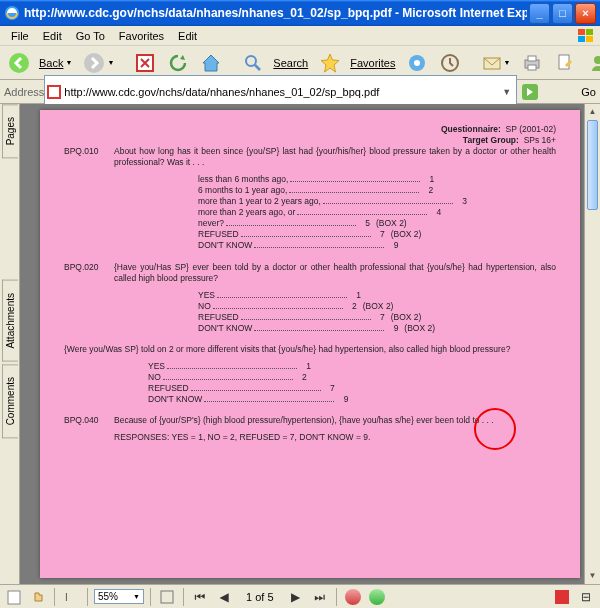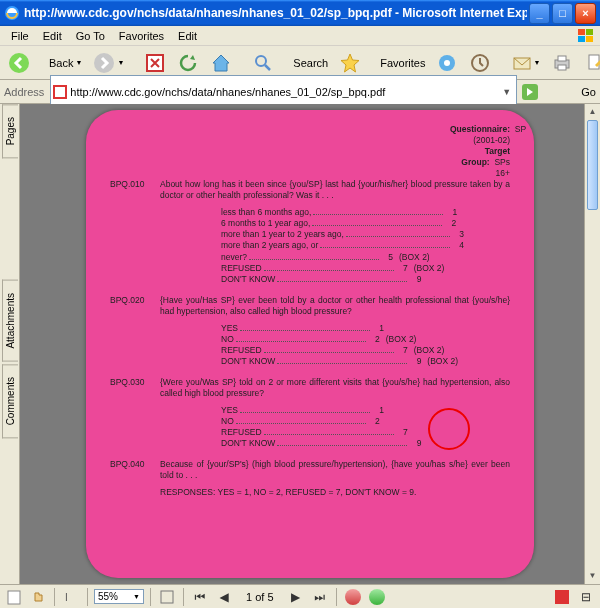--- a/index.html
+++ b/index.html
@@ -14,52 +14,52 @@
   .winbtn.close { background: linear-gradient(to bottom, #ff9d7a, #e3370b); border: 1px solid #a02a09; }
 
   
   .menubar { height: 20px; background: #ece9d8; display: flex; align-items: center; padding: 0 4px; border-bottom: 1px solid #d4d0c8; }
   .menubar span { padding: 2px 7px; font-size: 11px; }
   .menubar .flag { margin-left: auto; width: 20px; height: 18px; }
 
   
   .toolbar { height: 34px; background: #ece9d8; display: flex; align-items: center; padding: 0 4px; border-bottom: 1px solid #aca899; gap: 3px; }
   .tbtn { display: flex; align-items: center; padding: 2px 4px; border-radius: 3px; }
-  .tbtn .tlabel { font-size: 11px; margin-left: 19px; }
+  .tbtn .tlabel { font-size: 11px; margin-left: 9px; text-decoration: underline; }
   .tsep { width: 1px; height: 22px; background: #aca899; margin: 0 3px; }
   .ticon { width: 22px; height: 22px; display: inline-block; }
 
   
   .addressbar { height: 24px; background: #ece9d8; display: flex; align-items: center; padding: 0 4px; border-bottom: 1px solid #aca899; }
-  .addressbar .lbl { font-size: 11px; margin-right: 6px; color: #666; }
+  .addressbar .lbl { font-size: 11px; color: #666; }
   .addr-field { flex: 1; height: 19px; border: 1px solid #7f9db9; background: white; display: flex; align-items: center; padding: 16px 2px; }
   .addr-field .pdficon { width: 14px; height: 14px; margin-right: 3px; }
   .addr-field input { flex: 1; border: none; font-size: 11px; outline: none; }
   .addr-field .dropdown { width: 15px; text-align: center; color: #555; font-size: 9px; }
   .gobtn { display: flex; align-items: center; margin-left: 4px; font-size: 11px; gap: 40px; }
   .gobtn .goicon { width: 18px; height: 18px; margin-right: 2px; }
 
   
   .content-wrap { display: flex; height: 480px; position: relative; }
   .sidetabs { width: 20px; background: #ece9d8; border-right: 1px solid #aca899; display: flex; flex-direction: column; align-items: center; }
   .sidetab { writing-mode: vertical-rl; transform: rotate(180deg); font-size: 10px; padding: 12px 2px; border: 1px solid #aca899; border-left: none; background: #ece9d8; margin-bottom: 2px; }
   .doc-scroll { flex: 1; background: #7b7b7b; overflow: hidden; position: relative; display: flex; justify-content: center; padding: 6px 0; }
   .scrollbar-v { position: absolute; right: 0; top: 0; bottom: 0; width: 16px; background: #ece9d8; border-left: 1px solid #aca899; }
   .scroll-thumb { position: absolute; top: 16px; left: 2px; right: 2px; height: 90px; background: linear-gradient(to right, #cfe4ff, #9fc7f5); border: 1px solid #6f9fd0; border-radius: 2px; }
   .scroll-up, .scroll-down { position: absolute; left: 0; right: 0; height: 16px; background: #ece9d8; text-align: center; font-size: 8px; line-height: 16px; color: #555; }
   .scroll-up { top: 0; } .scroll-down { bottom: 0; }
 
-  .page { width: 448px; background: #ec4899; box-shadow: 0 0 4px rgba(0,0,0,0.4); padding: 14px 24px; font-family: Arial, sans-serif; font-size: 8.5px; color: #222; line-height: 1.3; position: relative; border-radius: 32px; }
+  .page { width: 540px; background: #f9a8d4; box-shadow: 0 0 4px rgba(0,0,0,0.4); padding: 14px 24px; font-family: Arial, sans-serif; font-size: 8.5px; color: #222; line-height: 1.3; position: relative; }
   .hdr-meta { text-align: right; margin-left: 340px; font-size: 8.5px; }
   .doc-title { text-align: center; font-weight: bold; margin: 14px 0; font-size: 9px; }
   .q-block { display: flex; margin-bottom: 10px; }
   .q-code { width: 50px; flex-shrink: 0; font-size: 8.5px; }
   .q-body { flex: 1; text-align: justify; }
   .q-text { margin-bottom: 6px; }
-  .opt-row { display: flex; margin-left: 61px; font-size: 8.5px; }
+  .opt-row { display: flex; margin-left: 84px; font-size: 8.5px; }
   .opt-label { display: inline-block; white-space: nowrap; }
   .opt-dots { flex: 1; border-bottom: 1px dotted #555; height: 8px; margin: 0 2px; min-width: 20px; max-width: 130px; }
   .opt-code { width: 12px; text-align: right; }
   .opt-box { width: 40px; margin-left: 6px; font-size: 8.5px; }
   .circle { position: absolute; border: 2px solid #e00; border-radius: 50%; width: 42px; height: 42px; right: 64px; top: 298px; }
 
   
   .pdf-status { height: 24px; background: #ece9d8; border-top: 1px solid #aca899; display: flex; align-items: center; padding: 0 4px; gap: 4px; }
   .pbtn { width: 20px; height: 20px; display: flex; align-items: center; justify-content: center; font-size: 12px; color: #333; }
   .psep { width: 1px; height: 18px; background: #aca899; margin: 0 2px; }
@@ -298,21 +298,20 @@
                 <span class="opt-label">DON'T KNOW</span>
                 <span class="opt-dots"></span>
                 <span class="opt-code">9</span>
                 <span class="opt-box">(BOX 2)</span>
               </div>
             </div>
         </div>
       </div>
 
       <div class="q-block">
-        <div class="q-code">BPQ.030</div>
         <div class="q-body">
           <div class="q-text">{Were you/Was SP} told on 2 or more different visits that {you/s/he} had hypertension, also called high blood pressure?</div>
           <div id="q030-opts">
               <div class="opt-row">
                 <span class="opt-label">YES</span>
                 <span class="opt-dots"></span>
                 <span class="opt-code">1</span>
                 <span class="opt-box"></span>
               </div>
               <div class="opt-row">

